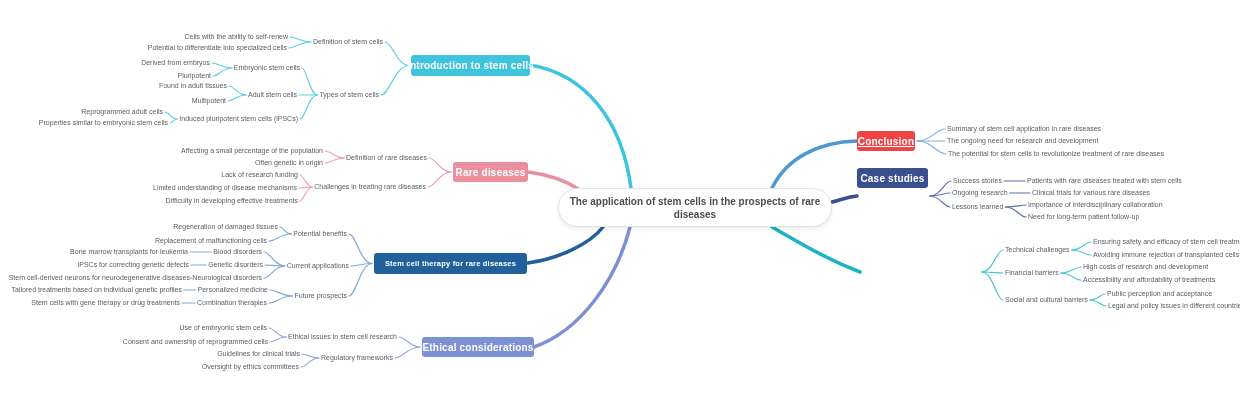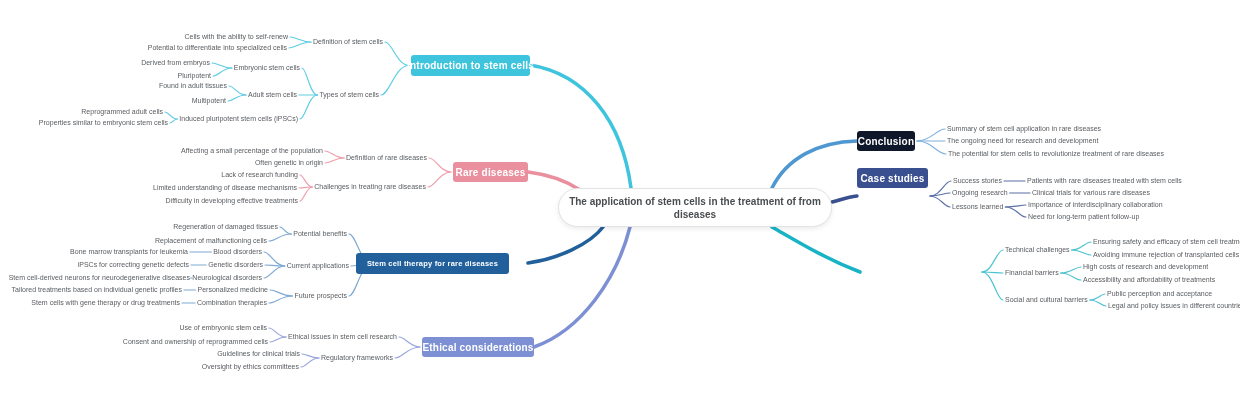--- a/index.html
+++ b/index.html
@@ -94,21 +94,21 @@
       <path d="M 1089.9 300.0 C 1097.9 300.0, 1101.2 306.0, 1106.0 306.0" stroke="#4cc3d2" stroke-width="1.2" fill="none" stroke-linecap="round"></path>
       <path d="M 530 65 C 585 74, 622 120, 631 188" stroke="#3ec4dd" stroke-width="3.5" fill="none" stroke-linecap="round"></path>
       <path d="M 528 172 C 552 175, 568 182, 580 190" stroke="#ea8f9d" stroke-width="3.5" fill="none" stroke-linecap="round"></path>
       <path d="M 603 227 C 590 244, 558 259, 528 263" stroke="#21609a" stroke-width="3.5" fill="none" stroke-linecap="round"></path>
       <path d="M 630 227 C 617 278, 582 330, 534 347" stroke="#7d90d3" stroke-width="3.5" fill="none" stroke-linecap="round"></path>
       <path d="M 772 188 C 787 158, 818 142, 857 141" stroke="#4e97d1" stroke-width="3.5" fill="none" stroke-linecap="round"></path>
       <path d="M 832 202 C 840 200, 848 197, 857 196" stroke="#3a4f90" stroke-width="3.5" fill="none" stroke-linecap="round"></path>
       <path d="M 772 227 C 800 243, 824 258, 860 272" stroke="#18b4c6" stroke-width="3.5" fill="none" stroke-linecap="round"></path>
     </svg>
 
-  <div class="central">The application of stem cells in the treatment of from diseases</div>
+  <div class="central">The application of stem cells in the prospects of rare diseases</div>
 
   <div class="topic" style="left: 411px; top: 55px; width: 119px; height: 21px; background-color: rgb(62, 196, 221);">Introduction to stem cells</div>
   <div class="node" style="right:857px;top:37px;">Definition of stem cells</div>
   <div class="node" style="right:952px;top:32px;">Cells with the ability to self-renew</div>
   <div class="node" style="right:953px;top:43px;">Potential to differentiate into specialized cells</div>
   <div class="node" style="right:861px;top:90px;">Types of stem cells</div>
   <div class="node" style="right:940px;top:63px;">Embryonic stem cells</div>
   <div class="node" style="right:1030px;top:58px;">Derived from embryos</div>
   <div class="node" style="right:1029px;top:71px;">Pluripotent</div>
   <div class="node" style="right:943px;top:90px;">Adult stem cells</div>
@@ -120,21 +120,21 @@
 
   <div class="topic" style="left: 453px; top: 162px; width: 75px; height: 20px; background-color: rgb(234, 143, 157);">Rare diseases</div>
   <div class="node" style="right:813px;top:153px;">Definition of rare diseases</div>
   <div class="node" style="right:917px;top:146px;">Affecting a small percentage of the population</div>
   <div class="node" style="right:917px;top:158px;">Often genetic in origin</div>
   <div class="node" style="right:814px;top:182px;">Challenges in treating rare diseases</div>
   <div class="node" style="right:942px;top:170px;">Lack of research funding</div>
   <div class="node" style="right:943px;top:183px;">Limited understanding of disease mechanisms</div>
   <div class="node" style="right:942px;top:196px;">Difficulty in developing effective treatments</div>
 
-  <div class="topic small" style="left: 356px; top: 253px; width: 153px; height: 21px; background-color: rgb(33, 96, 154);">Stem cell therapy for rare diseases</div>
+  <div class="topic small" style="left: 374px; top: 253px; width: 153px; height: 21px; background-color: rgb(33, 96, 154);">Stem cell therapy for rare diseases</div>
   <div class="node" style="right:893px;top:229px;">Potential benefits</div>
   <div class="node" style="right:962px;top:222px;">Regeneration of damaged tissues</div>
   <div class="node" style="right:973px;top:236px;">Replacement of malfunctioning cells</div>
   <div class="node" style="right:891px;top:261px;">Current applications</div>
   <div class="node" style="right:978px;top:247px;">Blood disorders</div>
   <div class="node" style="right:1052px;top:247px;">Bone marrow transplants for leukemia</div>
   <div class="node" style="right:977px;top:260px;">Genetic disorders</div>
   <div class="node" style="right:1051px;top:260px;">iPSCs for correcting genetic defects</div>
   <div class="node" style="right:978px;top:273px;">Neurological disorders</div>
   <div class="node" style="right:1050px;top:273px;">Stem cell-derived neurons for neurodegenerative diseases</div>
@@ -145,21 +145,21 @@
   <div class="node" style="right:1060px;top:298px;">Stem cells with gene therapy or drug treatments</div>
 
   <div class="topic" style="left: 422px; top: 337px; width: 112px; height: 20px; background-color: rgb(125, 144, 211); text-align: center;">Ethical considerations</div>
   <div class="node" style="right:843px;top:332px;">Ethical issues in stem cell research</div>
   <div class="node" style="right:973px;top:323px;">Use of embryonic stem cells</div>
   <div class="node" style="right:972px;top:337px;">Consent and ownership of reprogrammed cells</div>
   <div class="node" style="right:847px;top:353px;">Regulatory frameworks</div>
   <div class="node" style="right:940px;top:349px;">Guidelines for clinical trials</div>
   <div class="node" style="right:941px;top:362px;">Oversight by ethics committees</div>
 
-  <div class="topic" style="left: 857px; top: 131px; width: 58px; height: 20px; background-color: #0f172a;">Conclusion</div>
+  <div class="topic" style="left: 857px; top: 131px; width: 58px; height: 20px; background-color: #ef4444; text-decoration: underline;">Conclusion</div>
   <div class="node" style="left:947px;top:124px;">Summary of stem cell application in rare diseases</div>
   <div class="node" style="left:947px;top:136px;">The ongoing need for research and development</div>
   <div class="node" style="left:948px;top:149px;">The potential for stem cells to revolutionize treatment of rare diseases</div>
 
   <div class="topic" style="left: 857px; top: 168px; width: 71px; height: 20px; background-color: rgb(58, 79, 144);">Case studies</div>
   <div class="node" style="left:953px;top:176px;">Success stories</div>
   <div class="node" style="left:1027px;top:176px;">Patients with rare diseases treated with stem cells</div>
   <div class="node" style="left:952px;top:188px;">Ongoing research</div>
   <div class="node" style="left:1032px;top:188px;">Clinical trials for various rare diseases</div>
   <div class="node" style="left:952px;top:202px;">Lessons learned</div>

